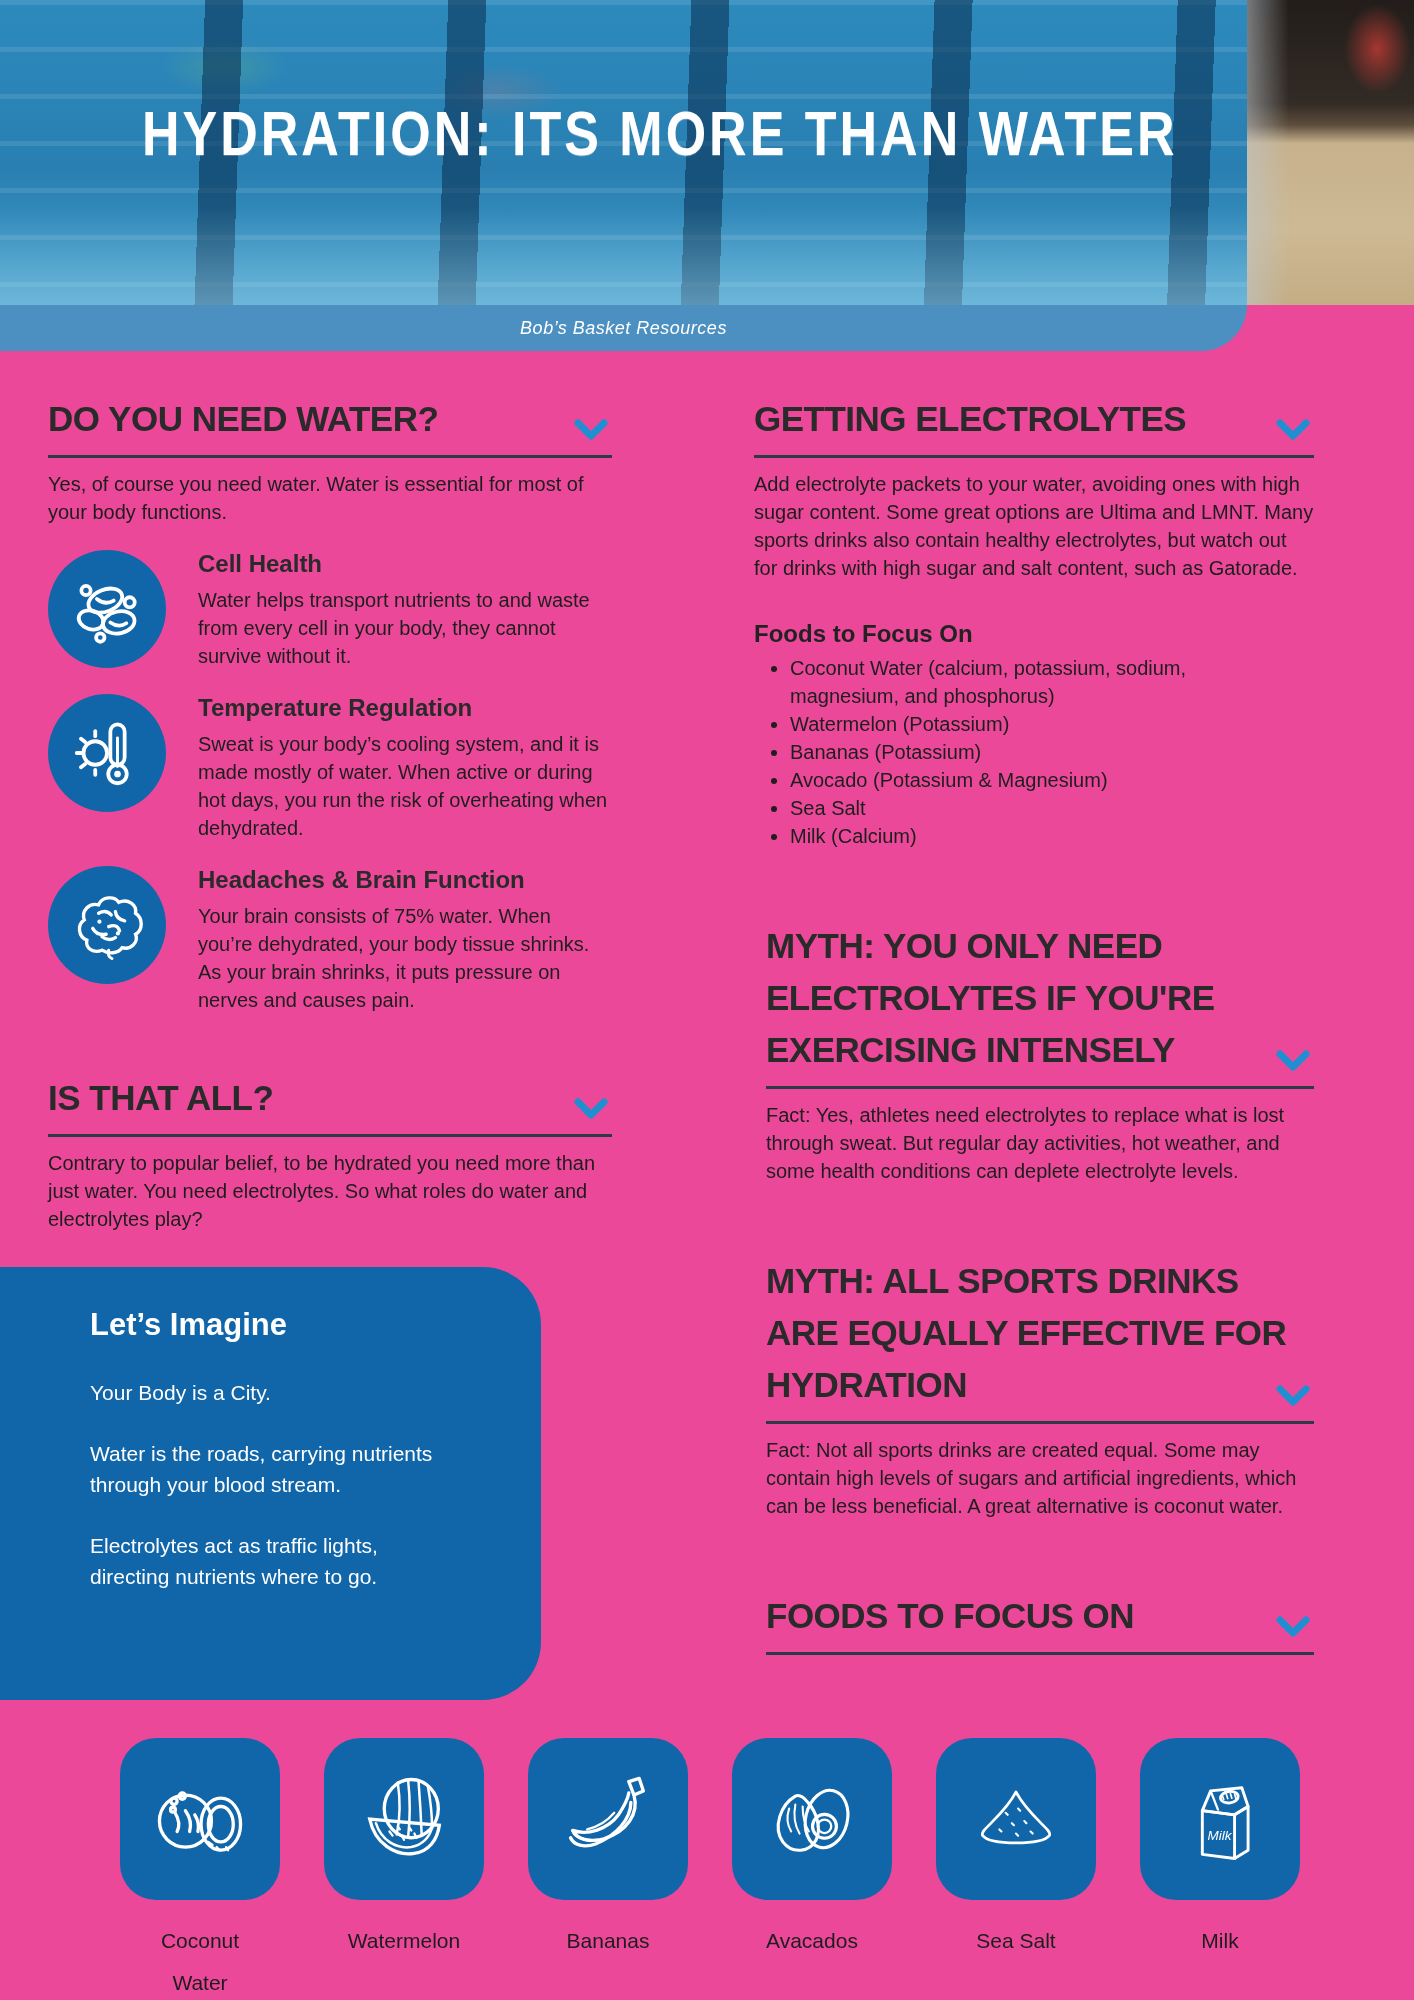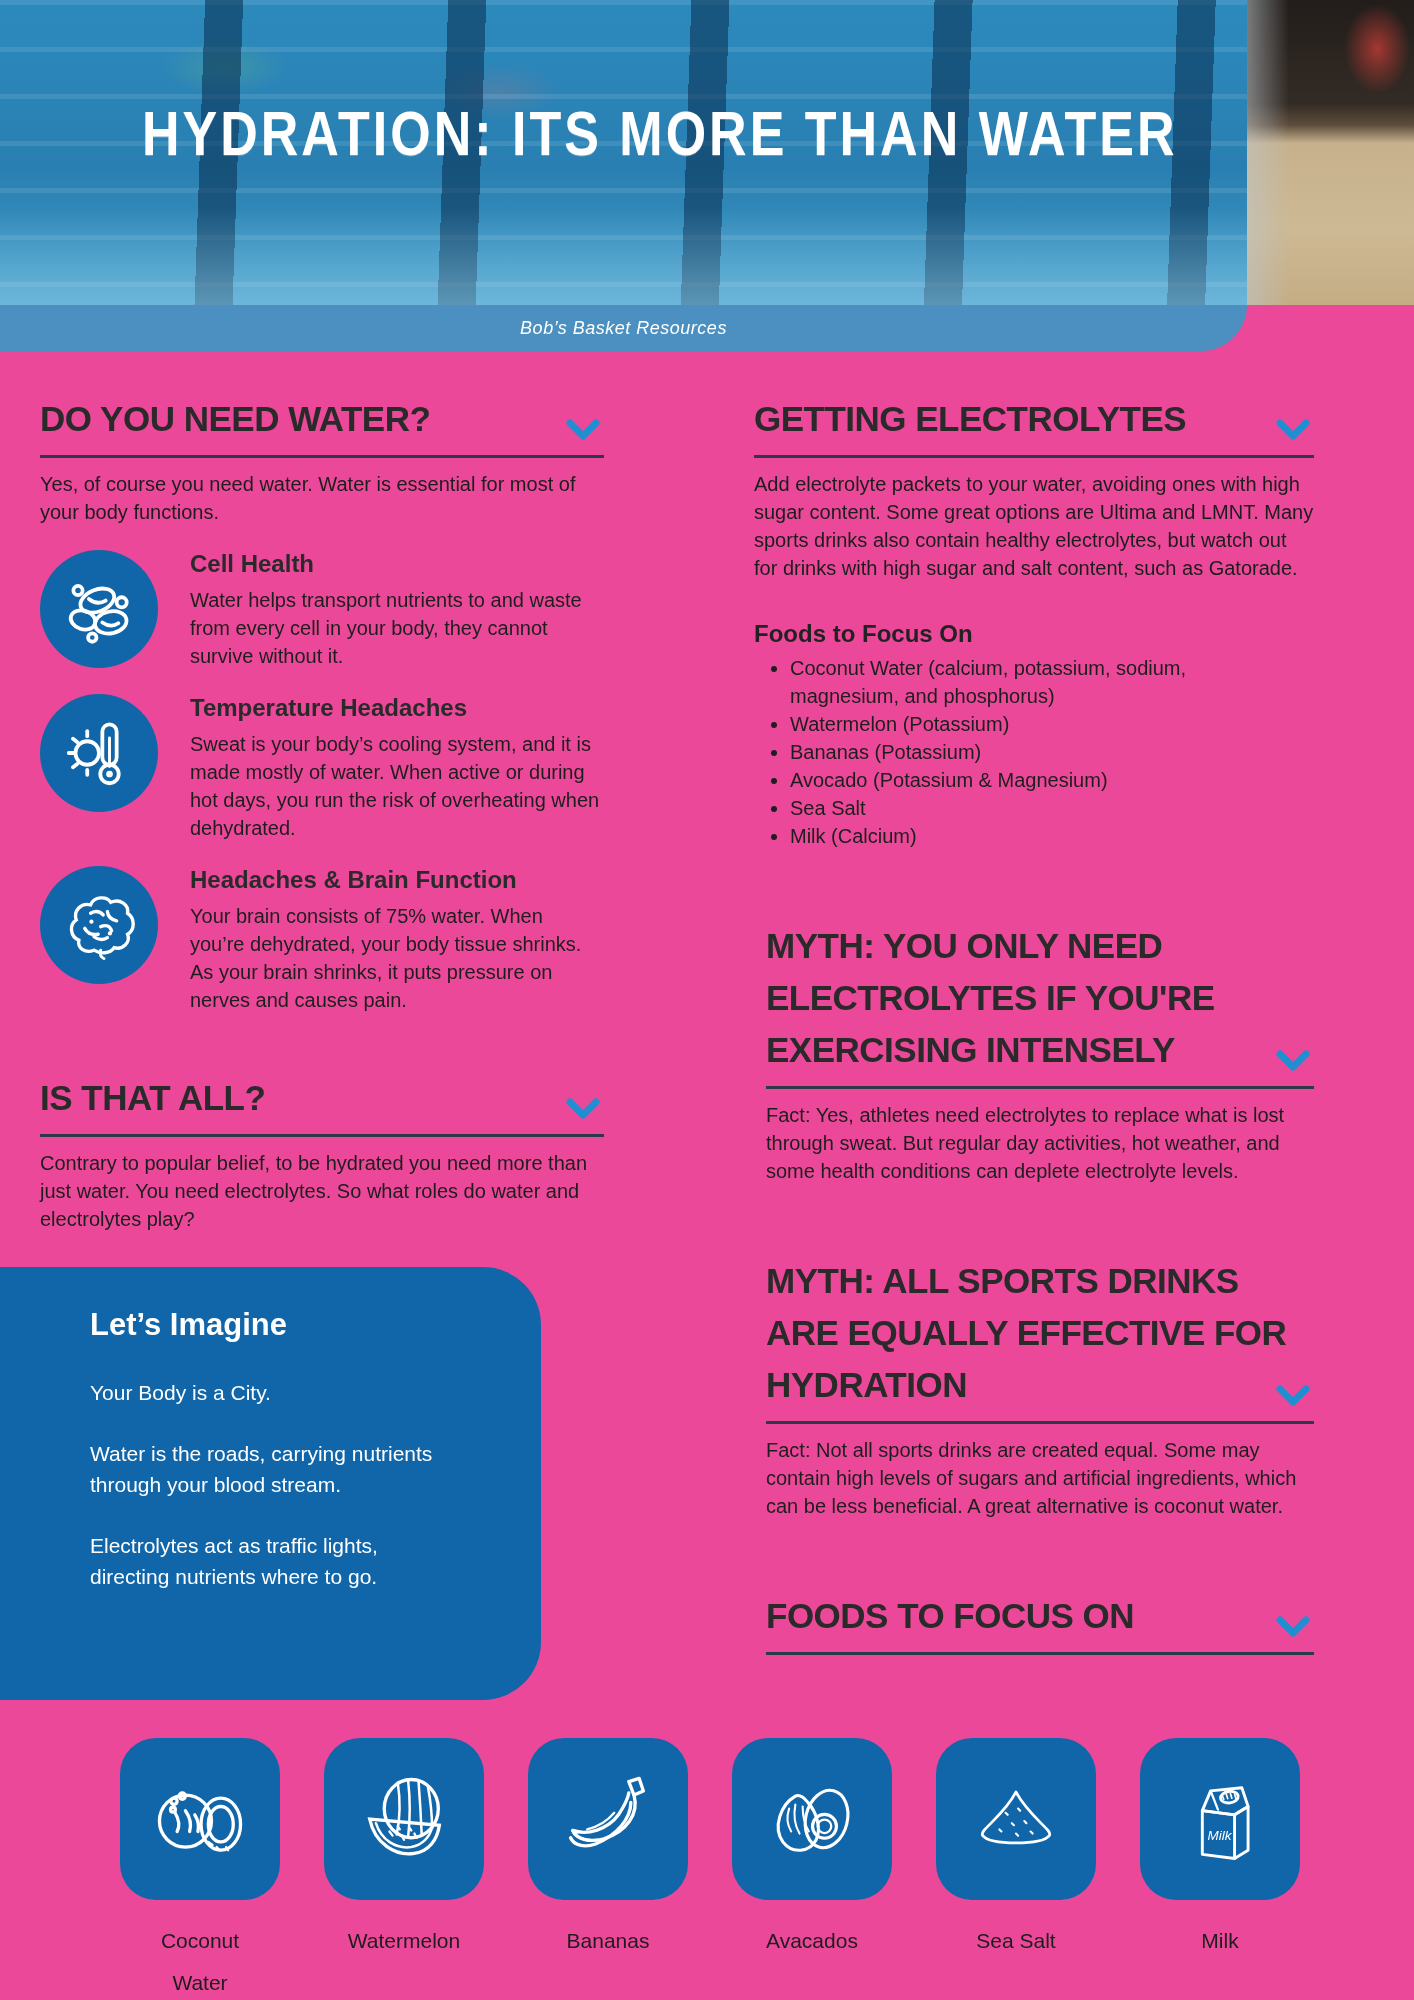--- a/index.html
+++ b/index.html
@@ -27,21 +27,21 @@
   .hero-title { position:absolute; left:142px; top:96px; margin:0;
     color:#ffffff; font-size:52px; font-weight:bold; letter-spacing:3px;
     transform:scaleY(1.22); transform-origin:left top; white-space:nowrap;
     text-shadow:0 1px 0 rgba(255,255,255,.25); }
   .band { position:absolute; left:0; top:305px; width:1247px; height:46px;
     background:#4c90c1; border-radius:0 0 46px 0;
     display:flex; align-items:center; justify-content:center;
     color:#ffffff; font-style:italic; font-size:18px; letter-spacing:.5px; }
   
   .col { position:absolute; top:393px; }
-  .col-left  { left:40px;  width:564px; }
+  .col-left  { left:48px;  width:564px; }
   .col-right { left:754px; width:560px; }
   .sec-head { position:relative; padding-bottom:10px; border-bottom:3px solid #2c3a47; }
   .sec-head h2 { margin:0; font-size:35px; line-height:52px; font-weight:bold;
     color:#2a2a2a; letter-spacing:-0.5px; }
   .chev { position:absolute; right:4px; bottom:12px; }
   .body-txt { font-size:20px; line-height:28px; color:#1d1d1d; margin:12px 0 0 0; }
   
   .item { display:flex; margin-top:24px; }
   .item-icon { flex:0 0 118px; width:118px; height:118px; border-radius:50%;
     background:#1166a9; display:flex; align-items:center; justify-content:center; }
@@ -123,21 +123,21 @@
           <line x1="14" y1="50" x2="20" y2="50"></line>
           <line x1="19" y1="33" x2="24" y2="37"></line>
           <line x1="19" y1="67" x2="24" y2="63"></line>
           <rect x="54" y="16" width="17" height="48" rx="8.5"></rect>
           <circle cx="62.5" cy="75" r="11"></circle>
           <line x1="62.5" y1="32" x2="62.5" y2="66" stroke-width="3.5"></line>
           <circle cx="62.5" cy="75" r="4" fill="#ffffff" stroke="none"></circle>
         </svg>
       </div>
       <div class="item-body">
-        <h3>Temperature Headaches</h3>
+        <h3>Temperature Regulation</h3>
         <p>Sweat is your body’s cooling system, and it is made mostly of water. When active or during hot days, you run the risk of overheating when dehydrated.</p>
       </div>
     </div>
 
     <div class="item">
       <div class="item-icon">
         <svg width="84" height="84" viewBox="0 0 100 100" fill="none" stroke="#ffffff" stroke-width="4" stroke-linecap="round">
           <path d="M44 80 C34 84 24 78 26 68 C16 64 14 50 23 44 C19 33 29 23 40 26 C44 16 59 15 64 23 C75 18 86 26 84 36 C93 42 93 56 84 61 C88 71 78 80 68 77 C63 84 52 85 44 80 Z"></path>
           <path d="M40 36 q9 -5 15 2"></path>
           <path d="M52 52 q10 -4 13 5"></path>

